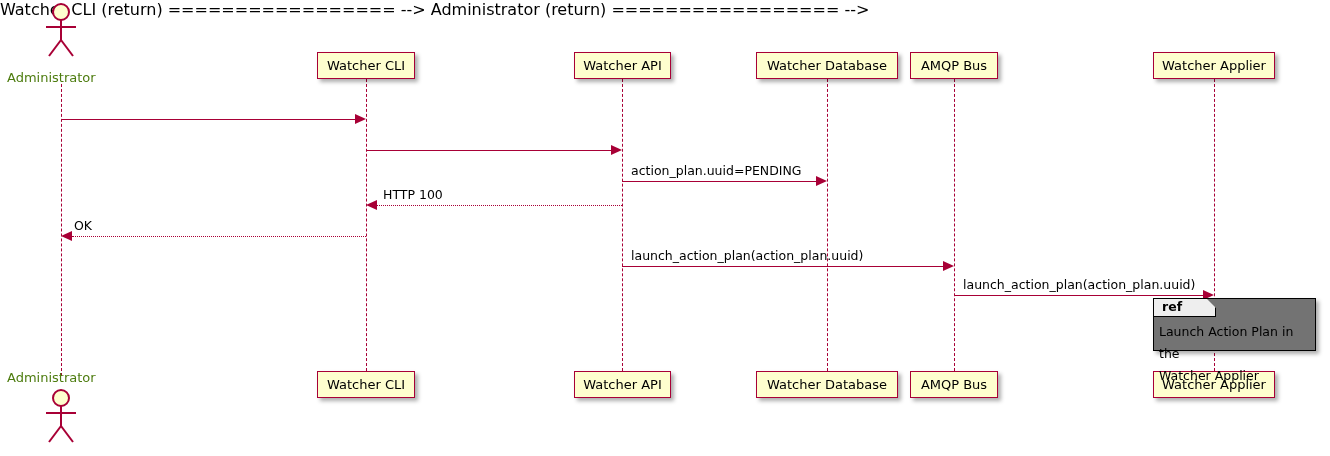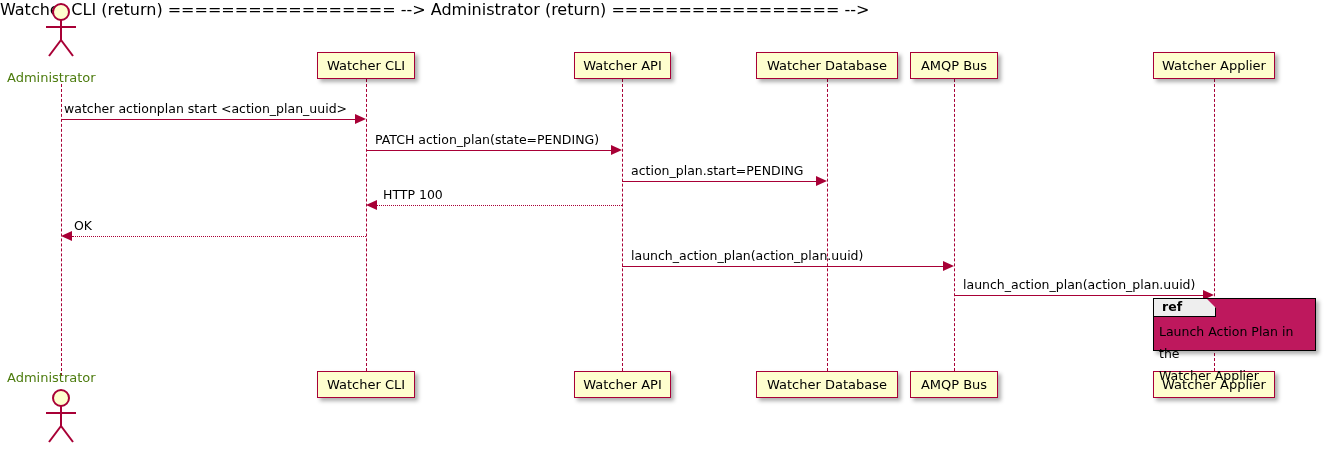--- a/index.html
+++ b/index.html
@@ -82,21 +82,21 @@
     border-left: 11px solid #A80036;
   }
   .arrow-head.left {
     border-right: 11px solid #A80036;
   }
 
   
   .ref-box {
     position: absolute;
     box-sizing: border-box;
-    background: #be185d;
+    background: #737373;
     border: 1.5px solid #000000;
     box-shadow: 3px 3px 4px rgba(0,0,0,0.32);
   }
   .ref-tab {
     position: absolute;
     left: 0;
     top: 0;
     height: 18px;
     background: #EEEEEE;
     border-right: 1.5px solid #000000;
@@ -167,31 +167,29 @@
   <div class="participant" style="left:1153px; top:52px; width:122px;">Watcher Applier</div>
 
   
   <div class="participant" style="left:317px; top:371px; width:98px;">Watcher CLI</div>
   <div class="participant" style="left:574px; top:371px; width:97px;">Watcher API</div>
   <div class="participant" style="left:756px; top:371px; width:142px;">Watcher Database</div>
   <div class="participant" style="left:910px; top:371px; width:88px;">AMQP Bus</div>
   <div class="participant" style="left:1153px; top:371px; width:122px;">Watcher Applier</div>
 
   
-  <div class="msg-label" style="left:64px; top:103px;">watcher actionplan start &lt;action_plan_uuid&gt;</div>
   <div class="msg-line" style="left:61px; top:119px; width:294px;"></div>
   <div class="arrow-head right" style="left:355px; top:114px;"></div>
 
   
-  <div class="msg-label" style="left:375px; top:134px;">PATCH action_plan(state=PENDING)</div>
   <div class="msg-line" style="left:366px; top:150px; width:245px;"></div>
   <div class="arrow-head right" style="left:611px; top:145px;"></div>
 
   
-  <div class="msg-label" style="left:631px; top:165px;">action_plan.start=PENDING</div>
+  <div class="msg-label" style="left:631px; top:165px;">action_plan.uuid=PENDING</div>
   <div class="msg-line" style="left:622px; top:181px; width:194px;"></div>
   <div class="arrow-head right" style="left:816px; top:176px;"></div>
 
    Watcher CLI (return) ================= --&gt;
   <div class="msg-label" style="left:383px; top:189px;">HTTP 100</div>
   <div class="msg-line dotted" style="left:377px; top:205px; width:245px;"></div>
   <div class="arrow-head left" style="left:366px; top:200px;"></div>
 
    Administrator (return) ================= --&gt;
   <div class="msg-label" style="left:74px; top:220px;">OK</div>

